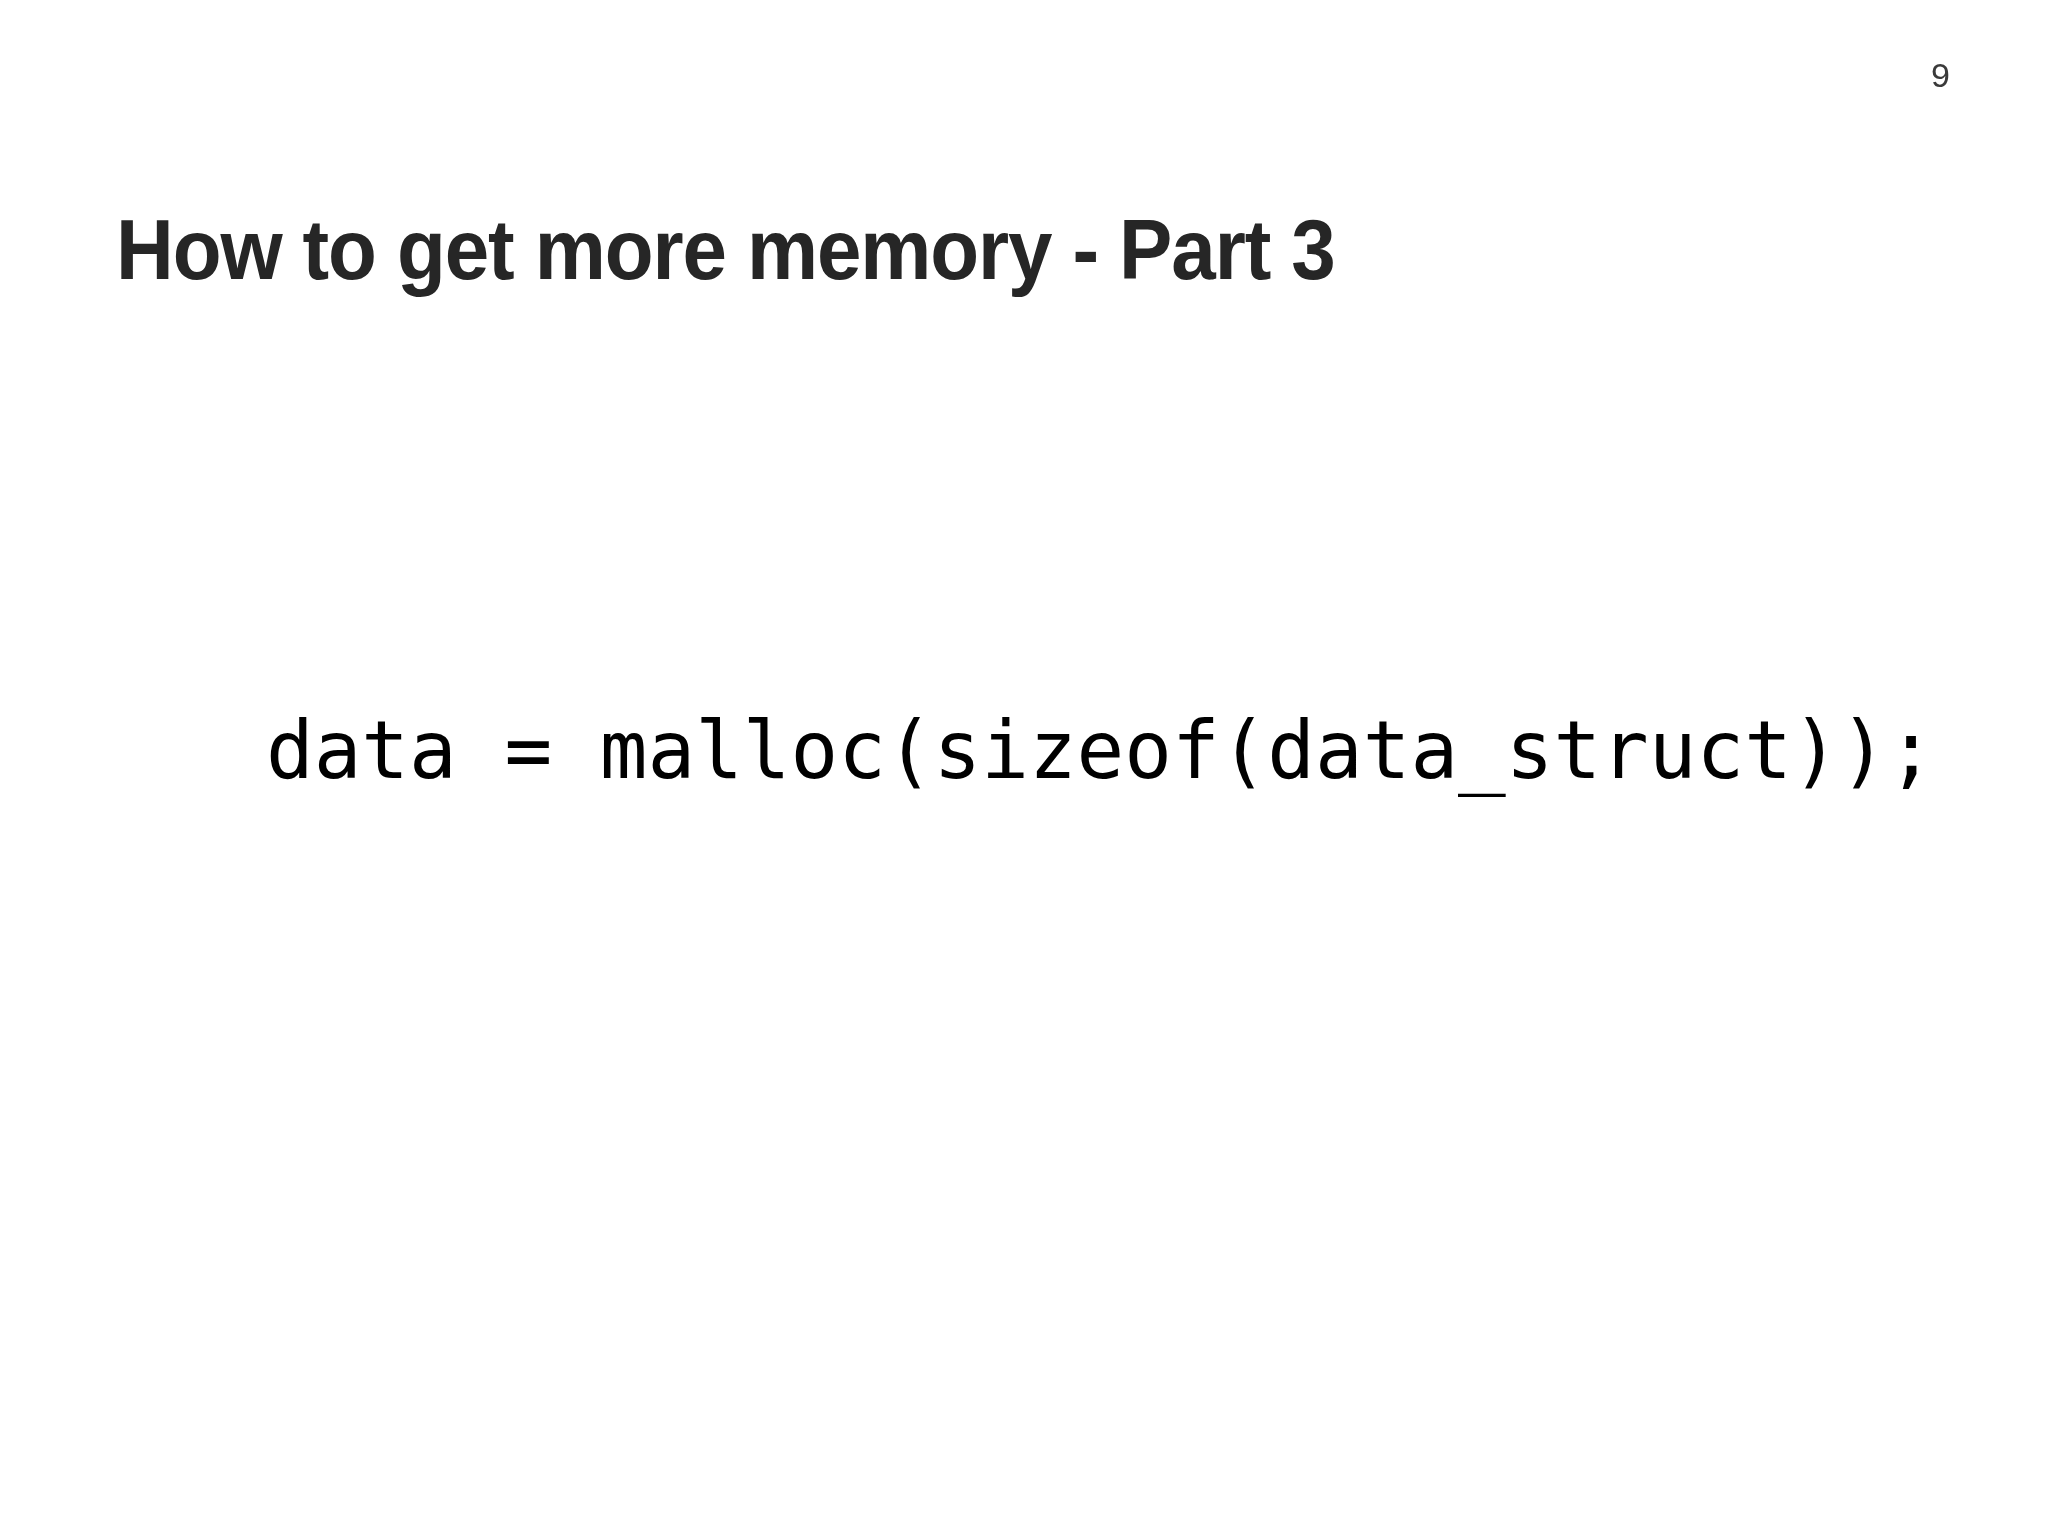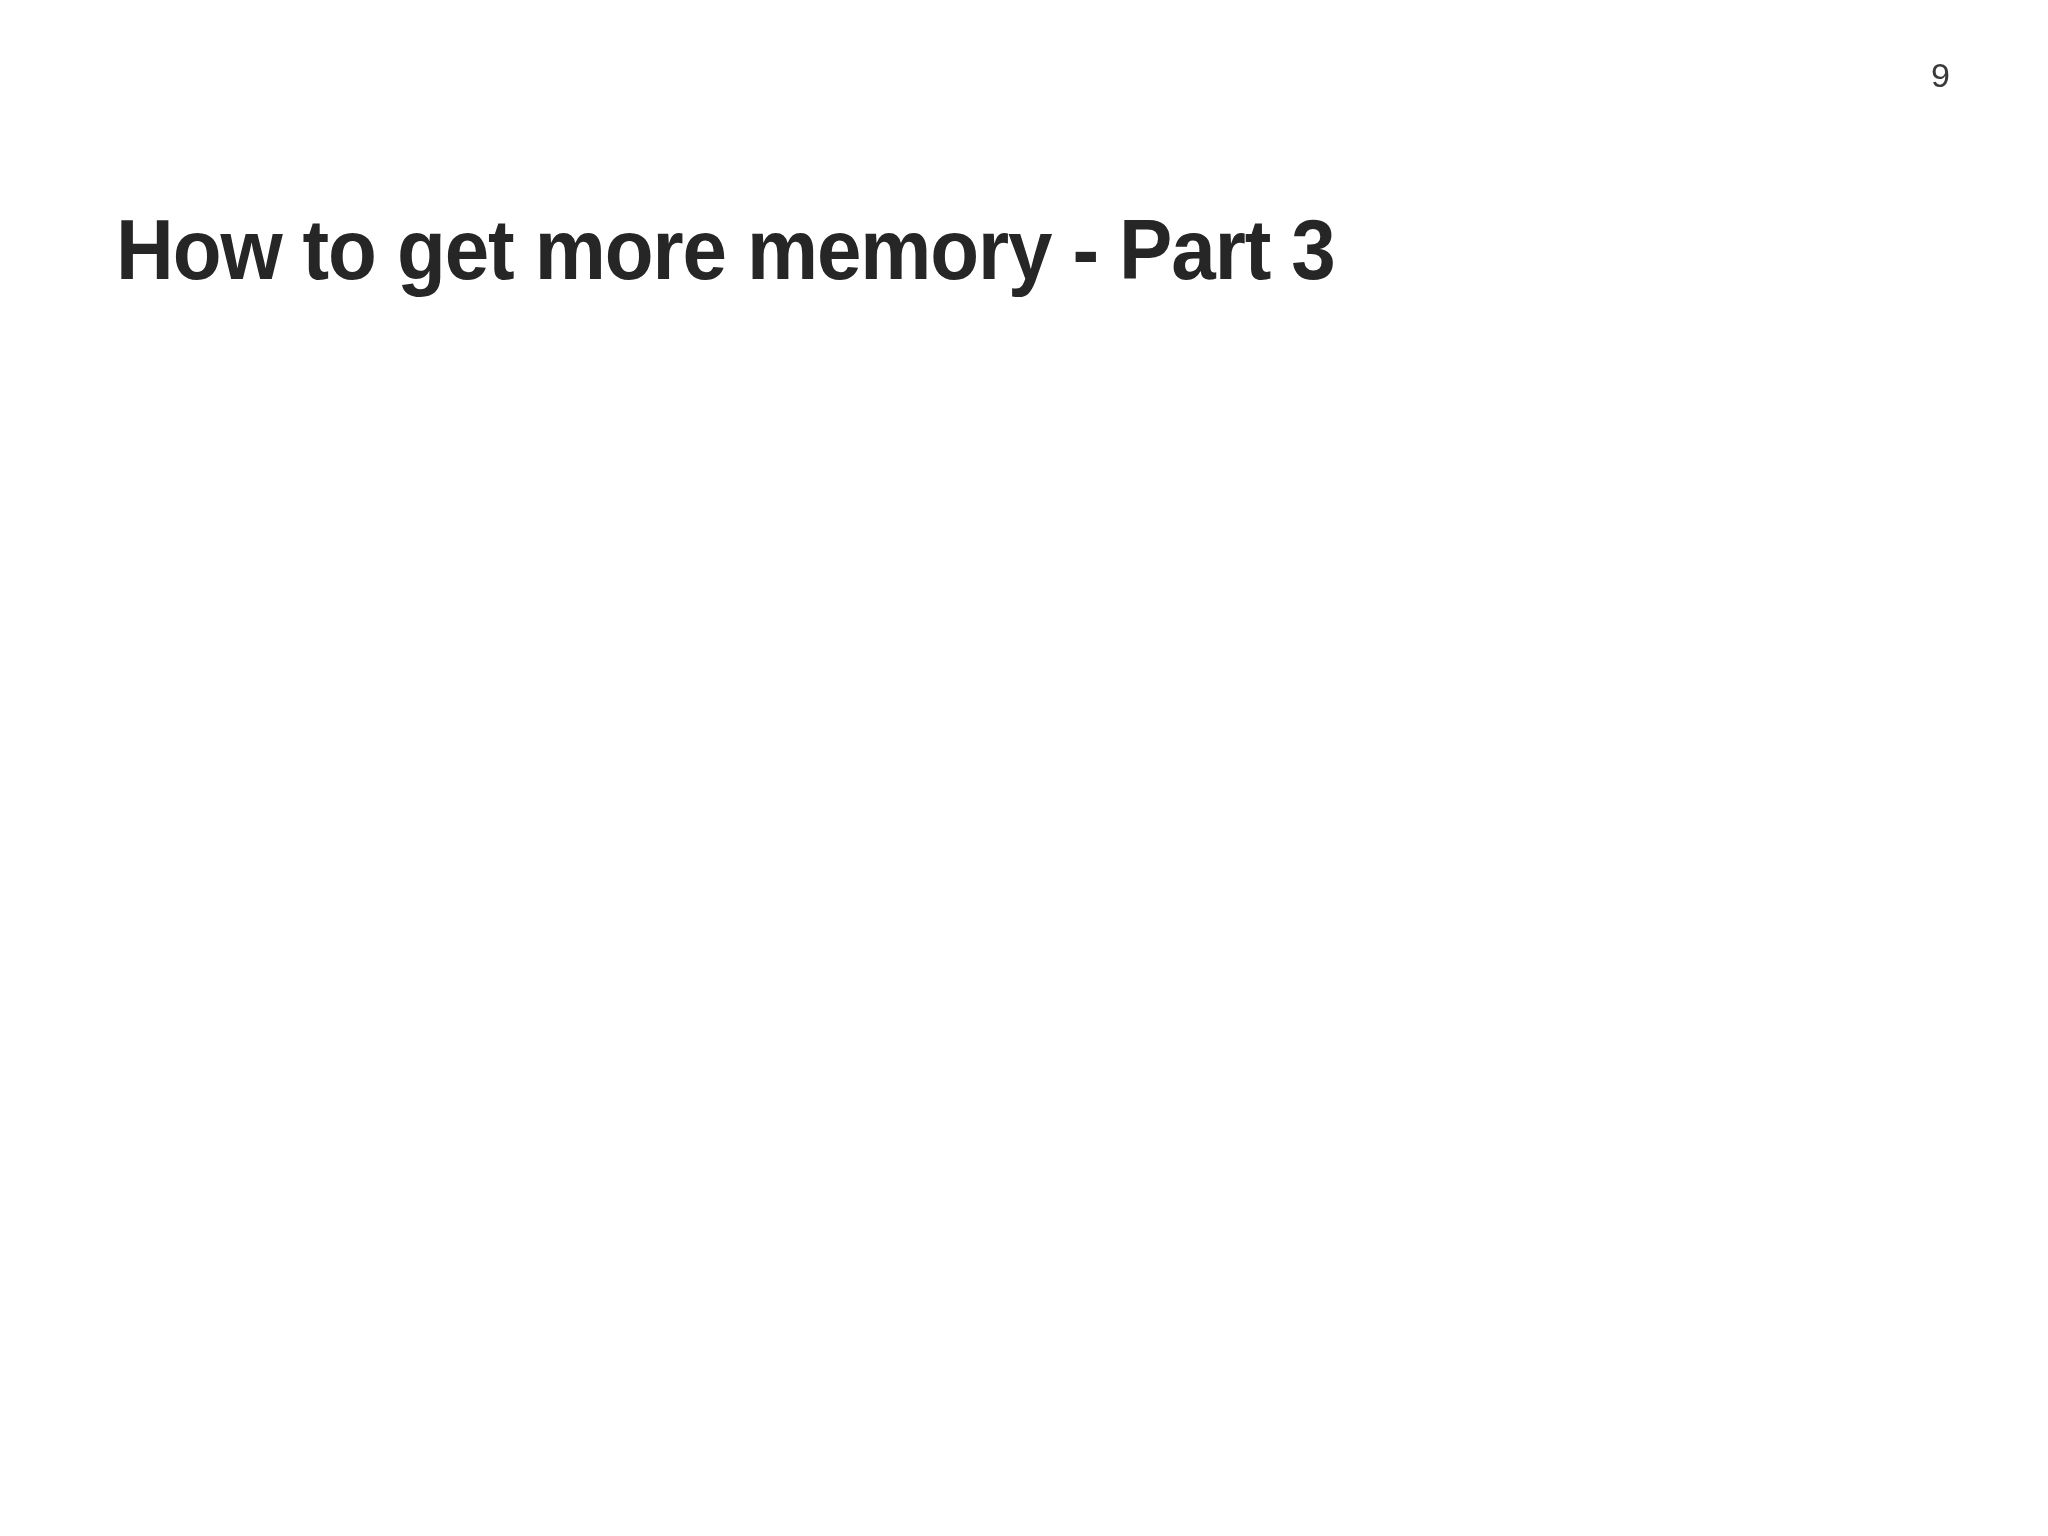--- a/index.html
+++ b/index.html
@@ -74,14 +74,17 @@
 </style>
 </head>
 <body>
 
 <div id="slide">
 
   <div class="page-number">9</div>
 
   <h1 class="slide-title">How to get more memory - Part 3</h1>
 
+  <div class="code-body">
+    <pre class="code-line">data = malloc(sizeof(data_struct));</pre>
+  </div>
 
 </div>
 
 </body></html>

